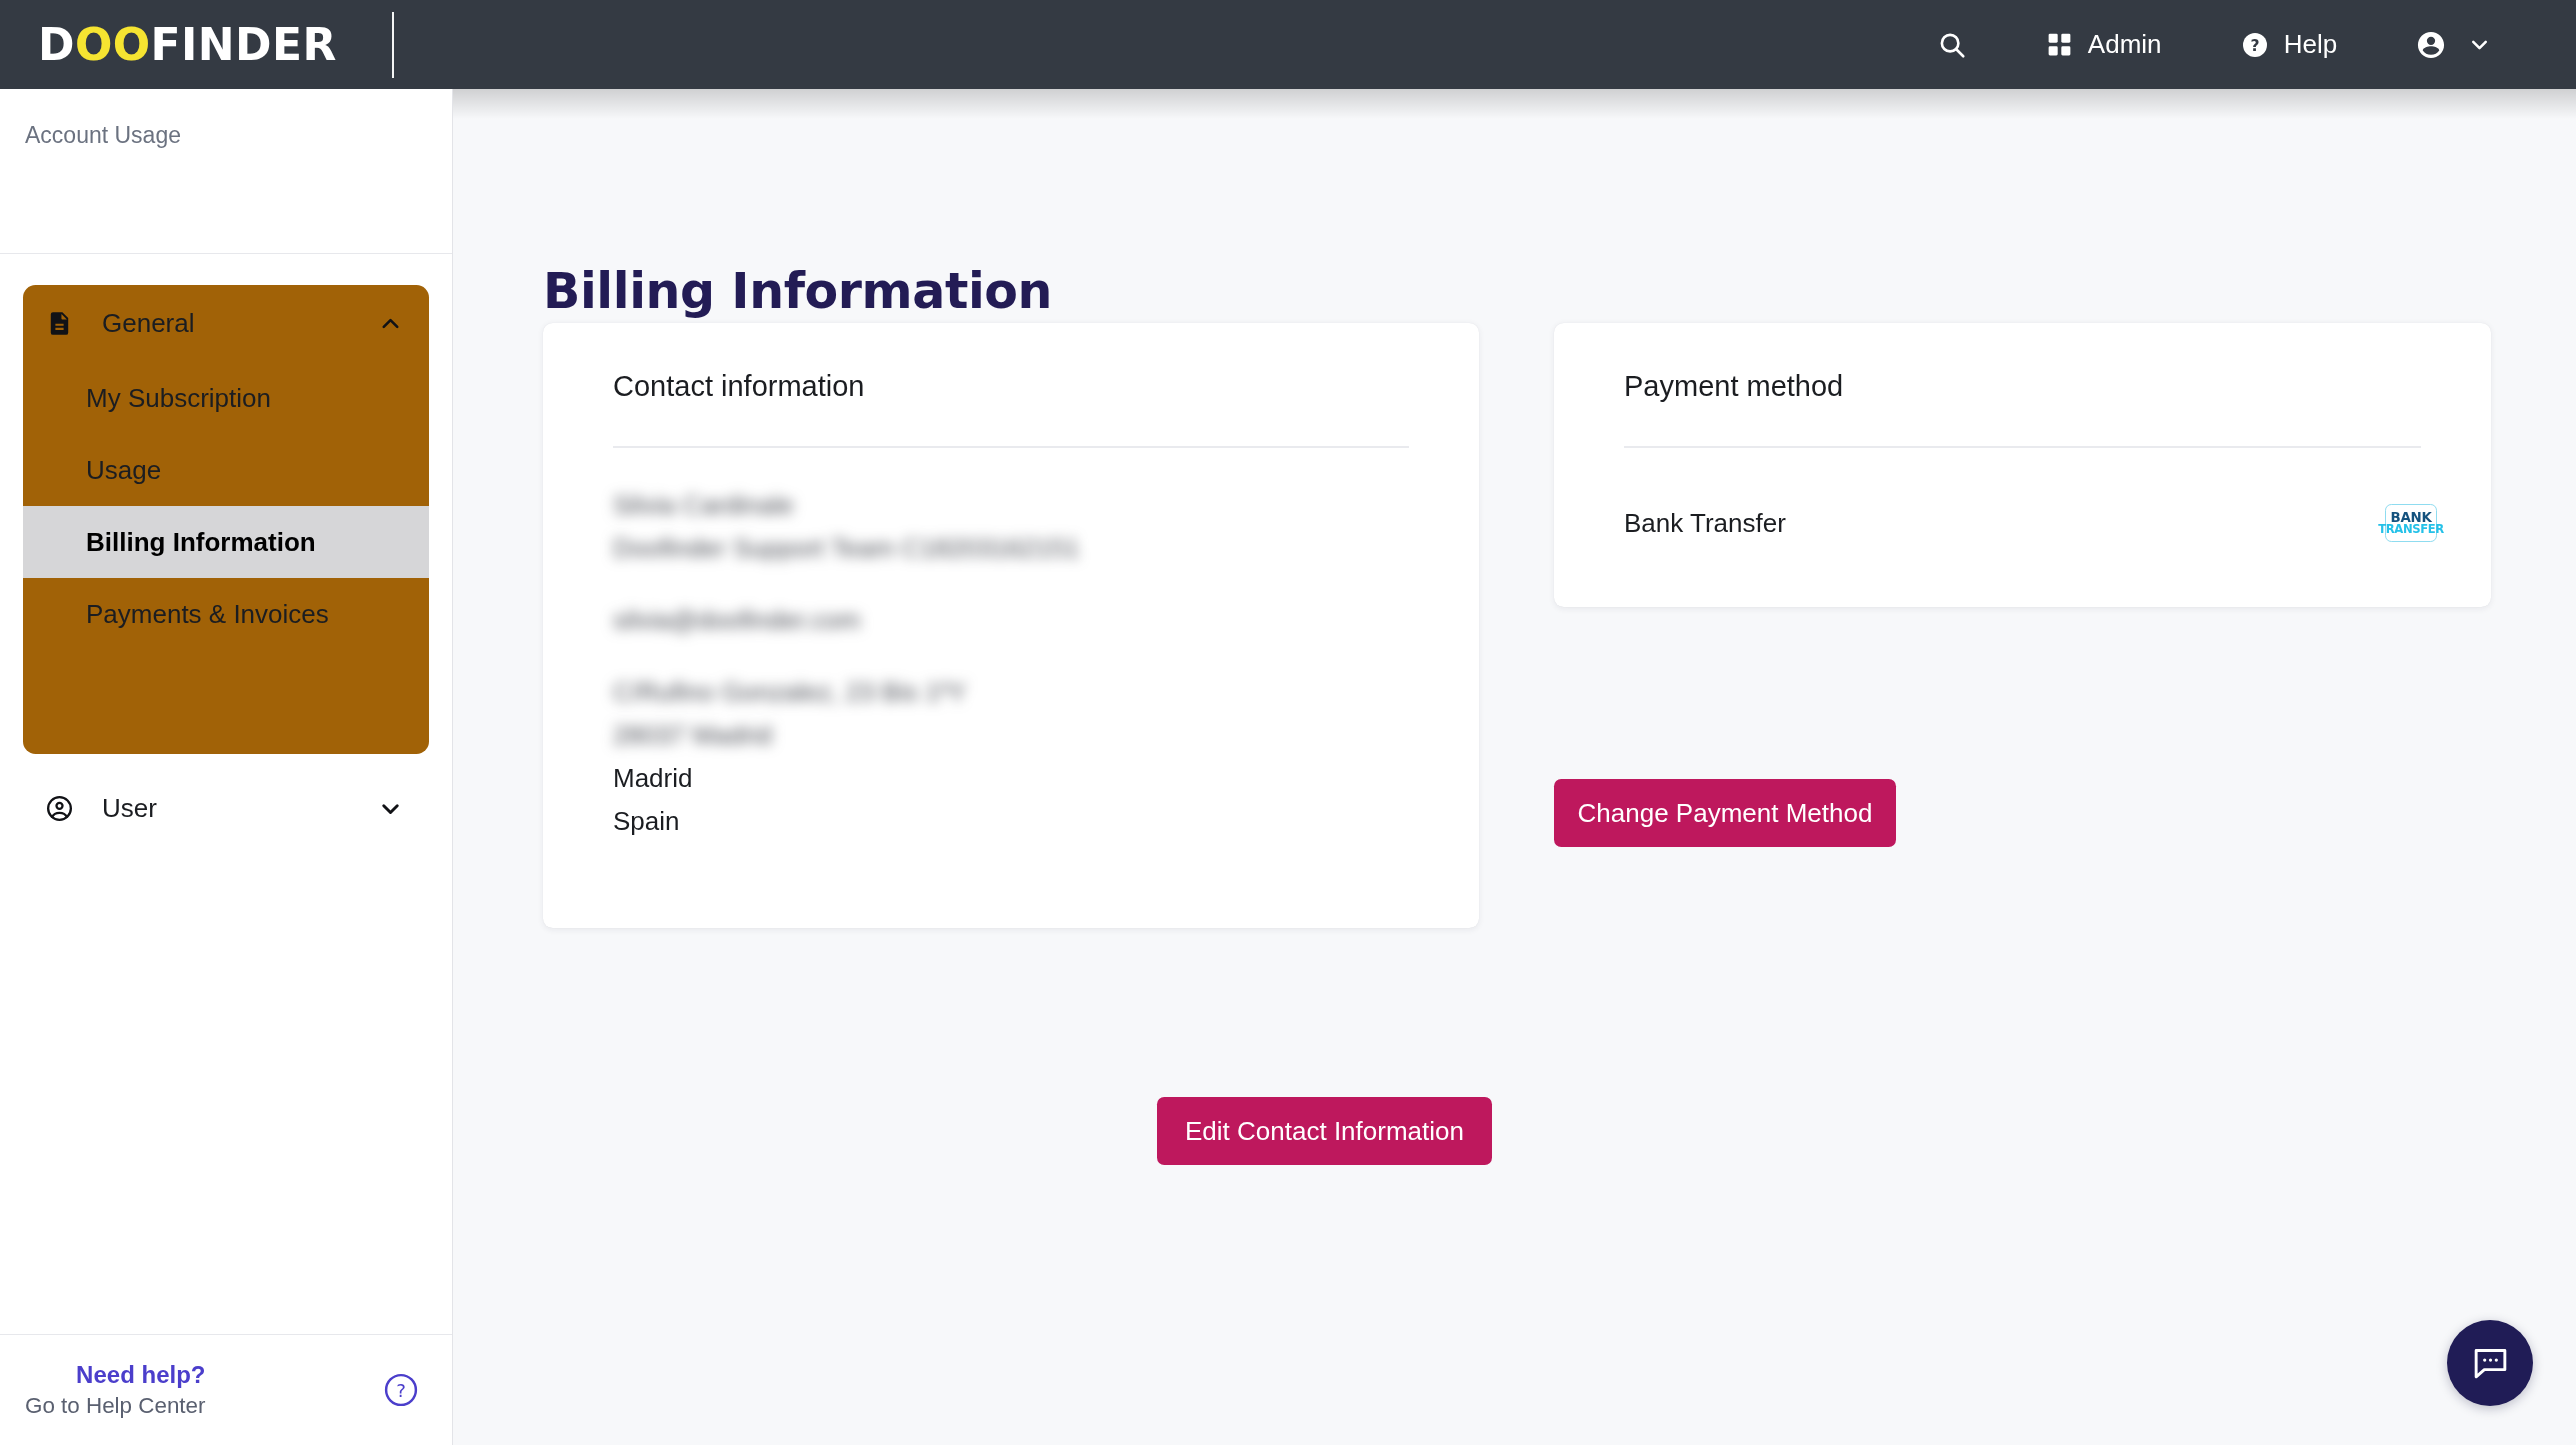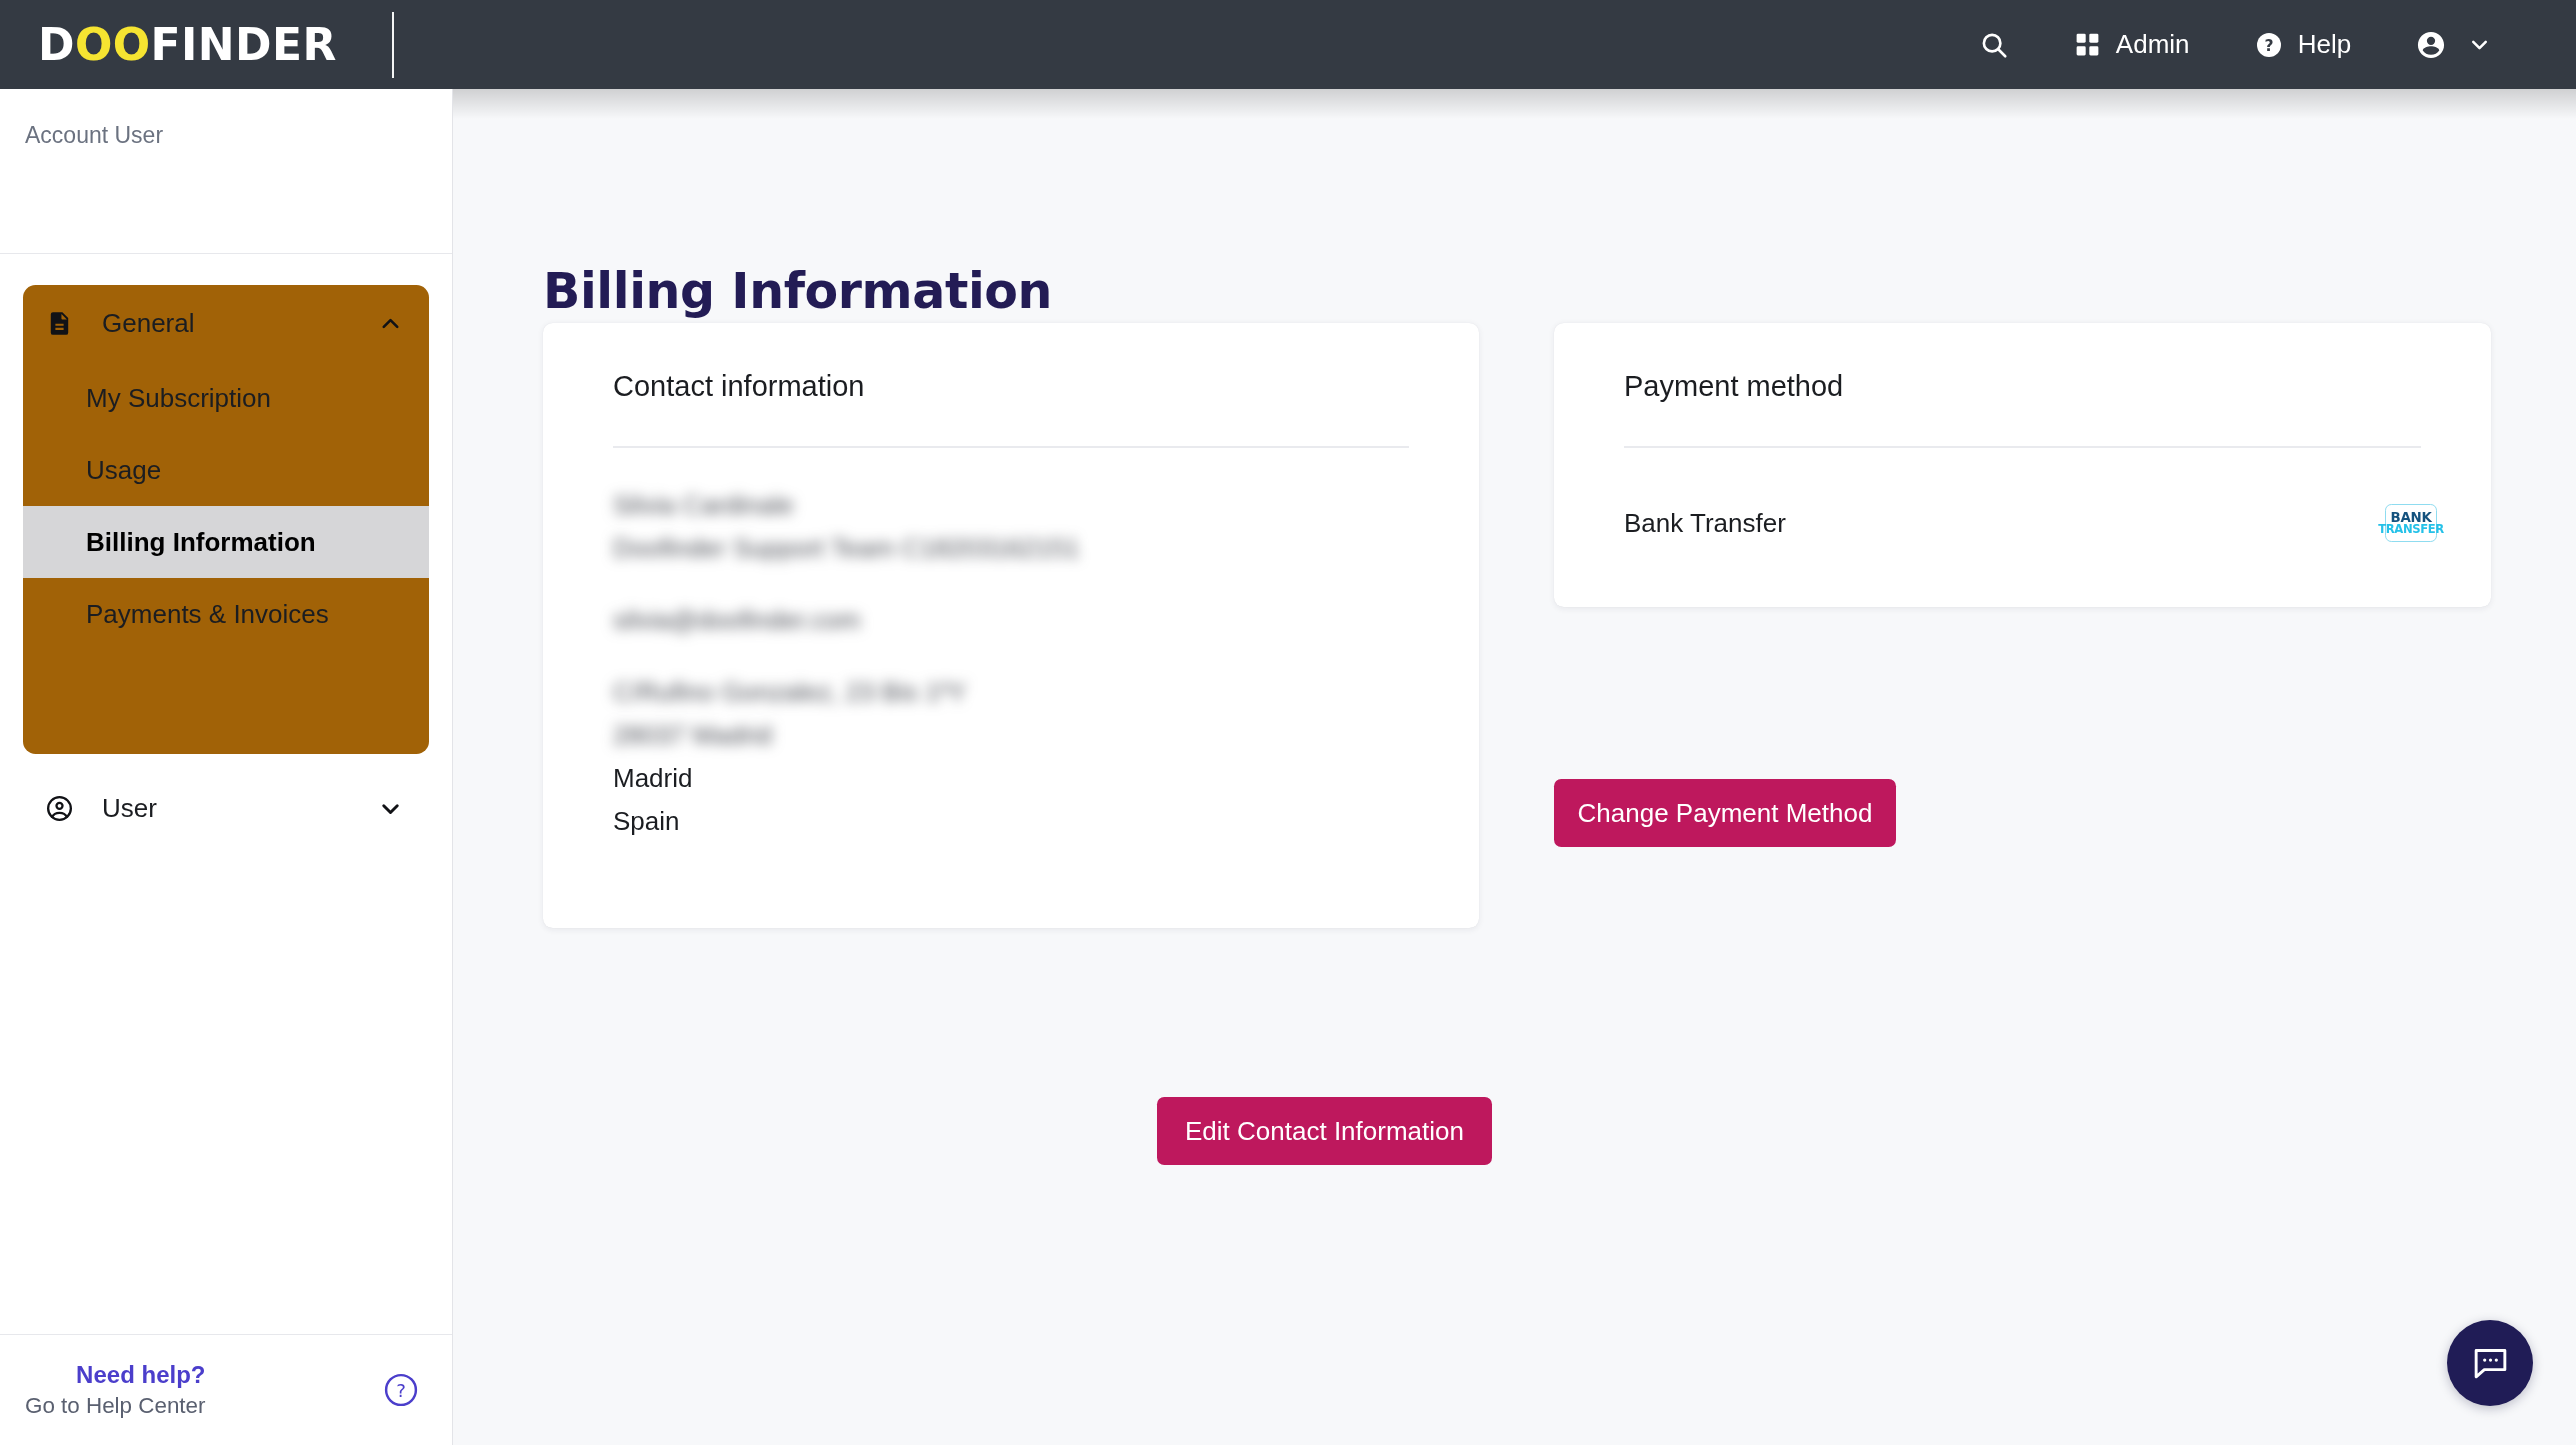--- a/index.html
+++ b/index.html
@@ -24,21 +24,21 @@
     font-weight: 700; font-size: 44px; letter-spacing: 0.4px;
     color: #ffffff; line-height: 1;
   }
   .logo-oo { color: #f6e431; }
   #logo-divider {
     width: 2.7px; height: 66px; background: #ffffff;
     margin-left: 55px; opacity: .95;
   }
   #topbar-right {
     margin-left: auto; margin-right: 52px;
-    display: flex; align-items: center; gap: 0px;
+    display: flex; align-items: center; gap: 14px;
   }
   .tb-item {
     display: flex; align-items: center; gap: 14.3px;
     color: #ffffff; font-size: 26px; cursor: pointer;
     padding: 0 32px; height: 89px;
   }
   .tb-label { color: #fff; font-size: 26px; }
   .icon-svg { display: block; }
 
   
@@ -244,21 +244,21 @@
         </svg>
       </span>
     </div>
 
   </div>
 </div>
 
 <div id="sidebar">
 
   <div id="sidebar-top">
-    <div id="account-owner-label">Account User</div>
+    <div id="account-owner-label">Account Usage</div>
   </div>
 
   <div id="sidebar-nav">
 
     <div class="nav-group">
       <div class="nav-head">
         <span class="nh-icon">
           <svg class="icon-svg" width="29" height="29" viewBox="0 0 24 24" fill="#111216">
             <path d="M14.2 2.6H6.6a1.8 1.8 0 0 0-1.8 1.8v15.2a1.8 1.8 0 0 0 1.8 1.8h10.8a1.8 1.8 0 0 0 1.8-1.8V7.4l-4.8-4.8zm-5.6 13h6.8v1.7H8.6v-1.7zm0-3.4h6.8v1.7H8.6v-1.7zm5-3V4.1l4.5 4.5h-3.7a.8.8 0 0 1-.8-.8z"></path>
           </svg>

